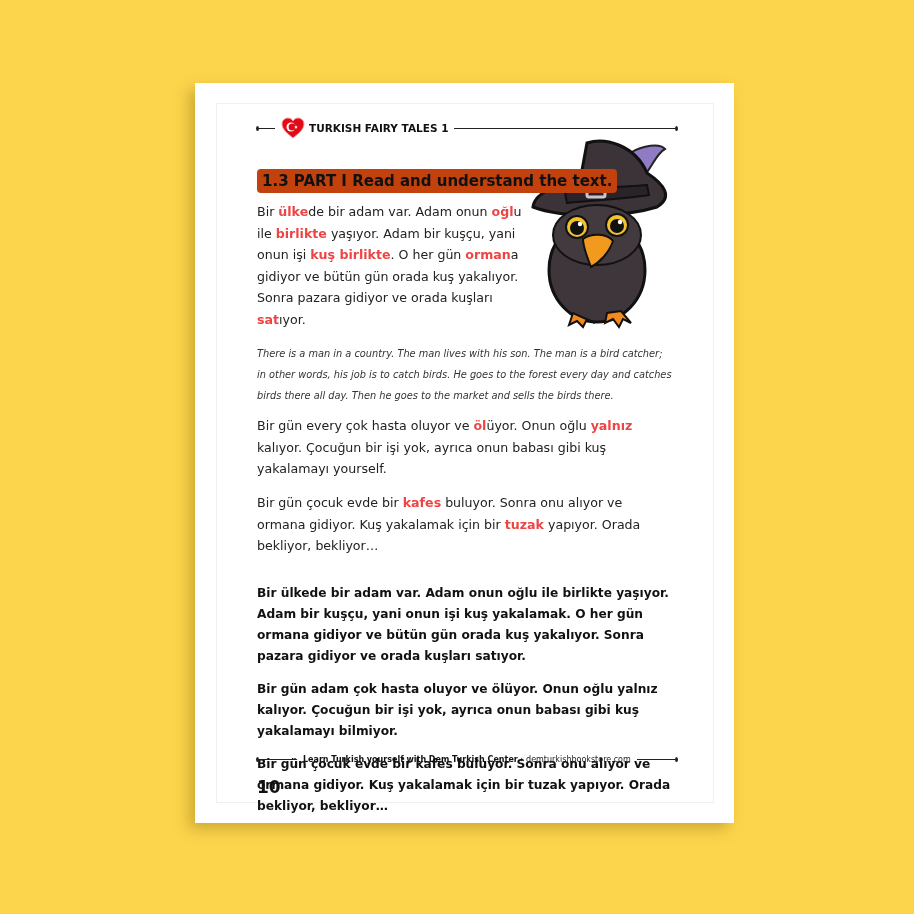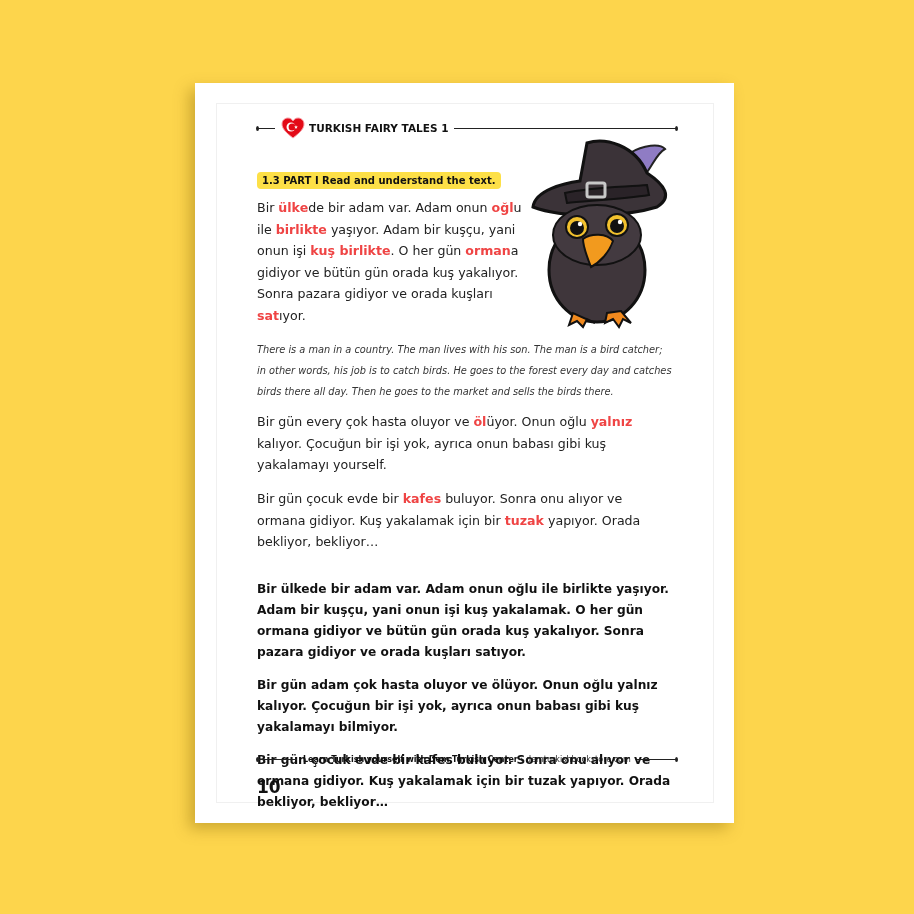--- a/index.html
+++ b/index.html
@@ -6,21 +6,21 @@
   body { width:914px; height:914px; background:#fdd54c; position:relative; overflow:hidden; font-family:"DejaVu Sans", sans-serif; }
   .page { position:absolute; left:195px; top:83px; width:539px; height:740px; background:#fff; box-shadow:-6px 6px 14px rgba(120,90,0,0.35); }
   .inner-border { position:absolute; left:21px; top:20px; width:496px; height:698px; border:1px solid #f0f0f0; }
   .header { position:absolute; left:62px; top:37px; width:420px; height:16px; display:flex; align-items:center; }
   .line { height:1px; background:#222; position:relative; }
   .line.arrow-left::before { content:""; position:absolute; left:-1px; top:-2px; width:3px; height:5px; background:#222; border-radius:50%; }
   .line.arrow-right::after { content:""; position:absolute; right:-1px; top:-2px; width:3px; height:5px; background:#222; border-radius:50%; }
   .heart { width:24px; height:22px; margin:0 4px 0 6px; position:relative; }
   .header-title { font-weight:bold; font-size:10.5px; color:#111; white-space:nowrap; margin-right:6px; }
   .content { position:absolute; left:62px; top:86px; width:415px; }
-  .badge { display:inline-block; background:#fde047; border-radius:4px; padding:3px 5px; font-weight:bold; font-size:10px; color:#111; }
+  .badge { display:inline-block; background:#c2410c; border-radius:4px; padding:3px 5px; font-weight:bold; font-size:15px; color:#111; }
   .tr { font-size:12.6px; line-height:21.5px; color:#222; margin-top:8px; }
   .tr b { color:#ef4444; }
   .tr.narrow { width:275px; }
   .en { font-style:italic; font-size:9.8px; line-height:21px; color:#333; margin-top:4px; }
   .listen { margin-top:26px; }
   .play { display:inline-block; width:20px; height:13px; background:#111; border-radius:3px; position:relative; vertical-align:-2px; margin-right:6px; }
   .play::after { content:""; position:absolute; left:8px; top:3.5px; border-left:6px solid #fff; border-top:3px solid transparent; border-bottom:3px solid transparent; }
   .bold-p { font-weight:bold; font-size:12.2px; line-height:21px; color:#111; margin-top:5px; }
   .footer { position:absolute; left:62px; top:672px; width:420px; display:flex; align-items:center; }
   .footer-text { font-size:8px; white-space:nowrap; margin:0 6px; color:#222; }

